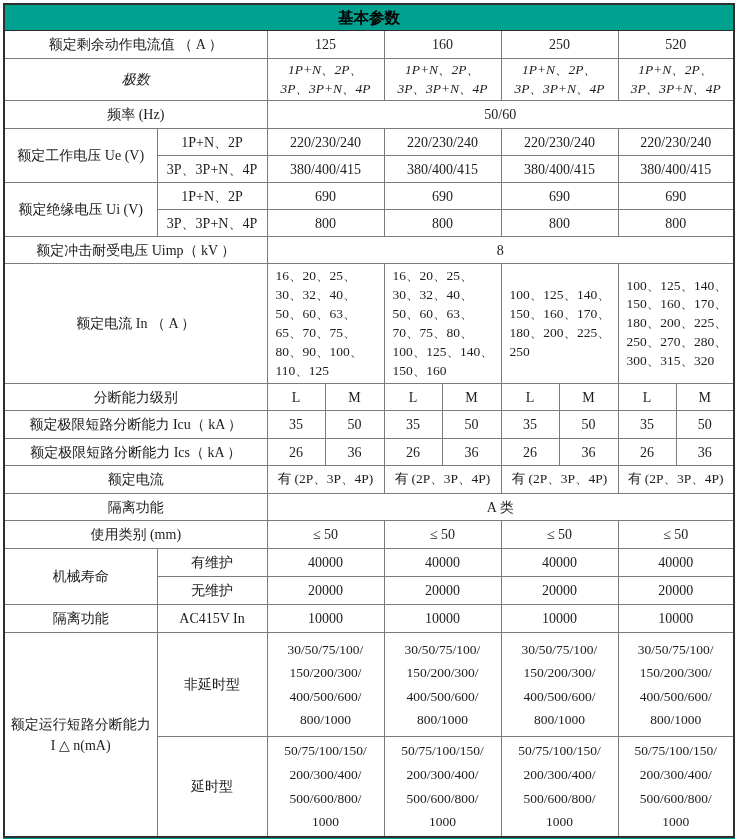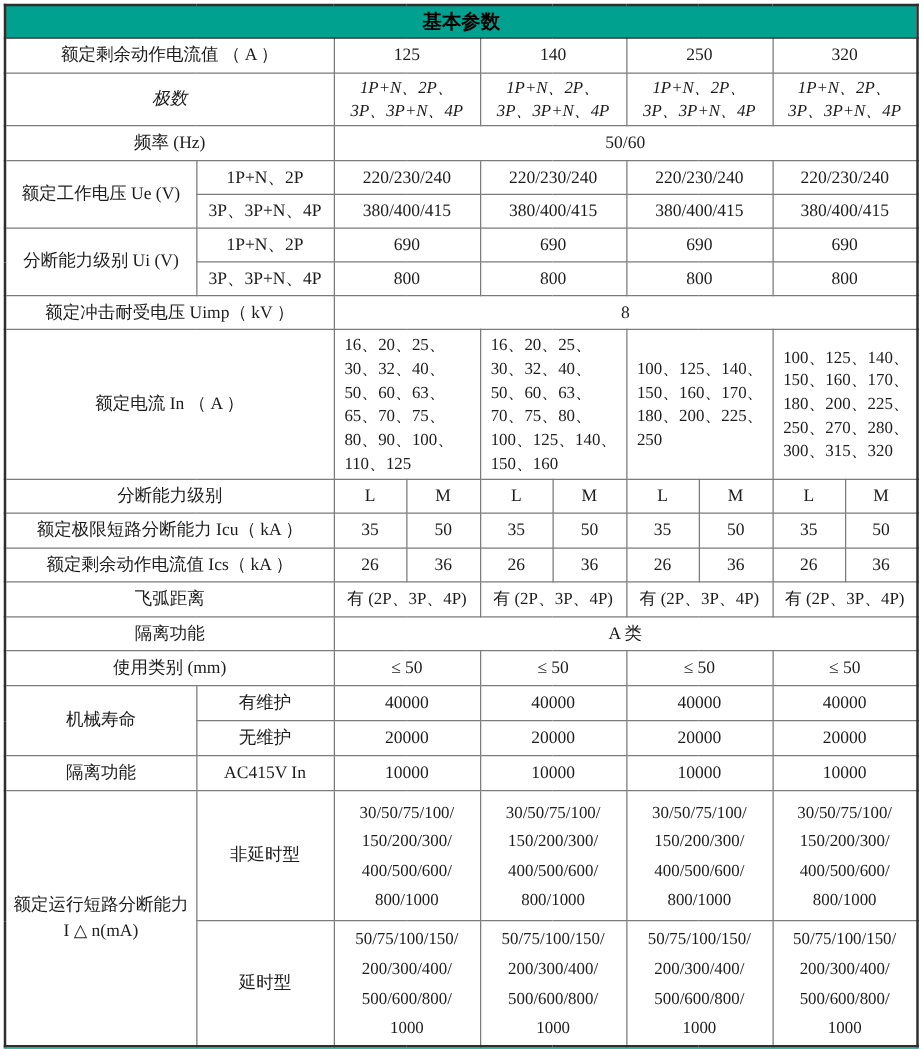--- a/index.html
+++ b/index.html
@@ -69,23 +69,23 @@
     </colgroup>
 
     <tbody>
         <tr class="rh24">
       <td class="head" colspan="10">基本参数</td>
     </tr>
 
     <tr class="rh28">
       <td colspan="2">额定剩余动作电流值 （ A ）</td>
       <td colspan="2">125</td>
-      <td colspan="2">140</td>
+      <td colspan="2">160</td>
       <td colspan="2">250</td>
-      <td colspan="2">320</td>
+      <td colspan="2">520</td>
     </tr>
 
     <tr class="rh42">
       <td colspan="2">极数</td>
       <td colspan="2" class="tight">1P+N、2P、
 3P、3P+N、4P</td>
       <td colspan="2" class="tight">1P+N、2P、
 3P、3P+N、4P</td>
       <td colspan="2" class="tight">1P+N、2P、
 3P、3P+N、4P</td>
@@ -108,21 +108,21 @@
     </tr>
     <tr class="rh27">
       <td>3P、3P+N、4P</td>
       <td colspan="2">380/400/415</td>
       <td colspan="2">380/400/415</td>
       <td colspan="2">380/400/415</td>
       <td colspan="2">380/400/415</td>
     </tr>
 
     <tr class="rh27">
-      <td rowspan="2">分断能力级别 Ui (V)</td>
+      <td rowspan="2">额定绝缘电压 Ui (V)</td>
       <td>1P+N、2P</td>
       <td colspan="2">690</td>
       <td colspan="2">690</td>
       <td colspan="2">690</td>
       <td colspan="2">690</td>
     </tr>
     <tr class="rh27">
       <td>3P、3P+N、4P</td>
       <td colspan="2">800</td>
       <td colspan="2">800</td>
@@ -178,33 +178,33 @@
       <td>50</td>
       <td>35</td>
       <td>50</td>
       <td>35</td>
       <td>50</td>
       <td>35</td>
       <td>50</td>
     </tr>
 
     <tr class="rh27">
-      <td colspan="2">额定剩余动作电流值 Ics（ kA ）</td>
-      <td>26</td>
-      <td>36</td>
-      <td>26</td>
-      <td>36</td>
-      <td>26</td>
-      <td>36</td>
-      <td>26</td>
-      <td>36</td>
-    </tr>
-
-    <tr class="rh28">
-      <td colspan="2">飞弧距离</td>
+      <td colspan="2">额定极限短路分断能力 Ics（ kA ）</td>
+      <td>26</td>
+      <td>36</td>
+      <td>26</td>
+      <td>36</td>
+      <td>26</td>
+      <td>36</td>
+      <td>26</td>
+      <td>36</td>
+    </tr>
+
+    <tr class="rh28">
+      <td colspan="2">额定电流</td>
       <td colspan="2" class="tight">有 (2P、3P、4P)</td>
       <td colspan="2" class="tight">有 (2P、3P、4P)</td>
       <td colspan="2" class="tight">有 (2P、3P、4P)</td>
       <td colspan="2" class="tight">有 (2P、3P、4P)</td>
     </tr>
 
     <tr class="rh27">
       <td colspan="2">隔离功能</td>
       <td colspan="8">A 类</td>
     </tr>

